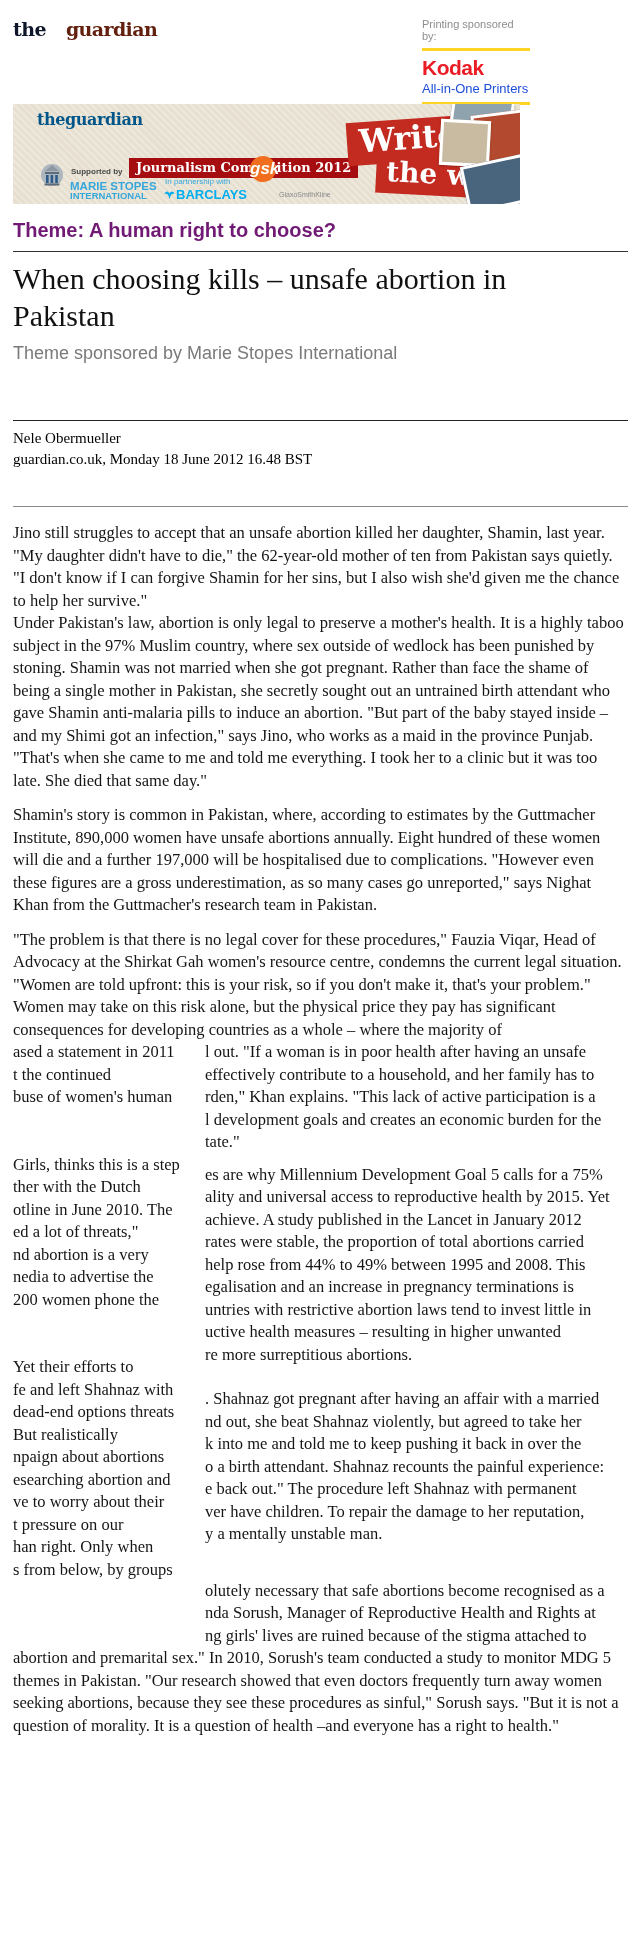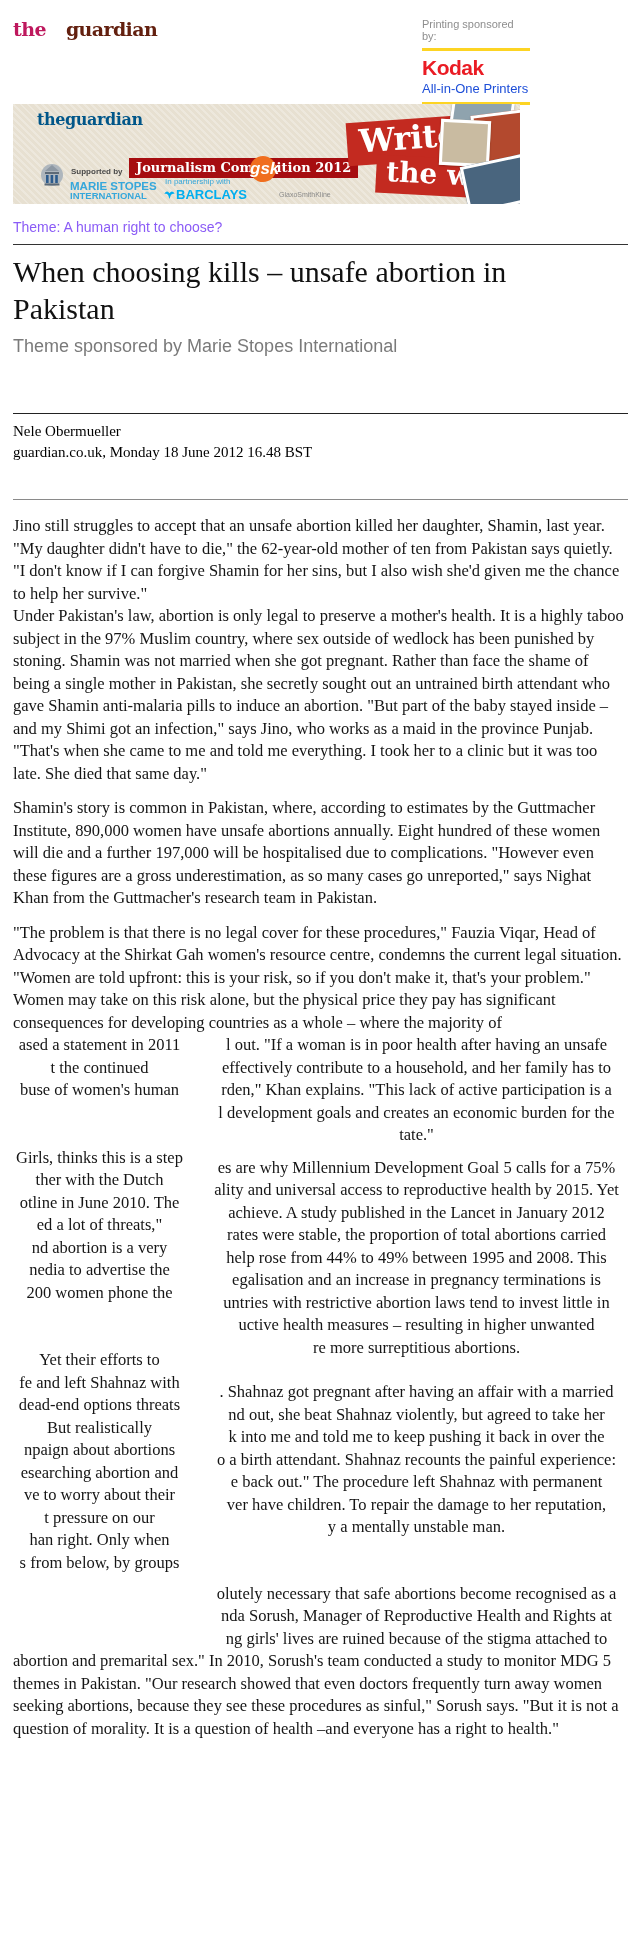--- a/index.html
+++ b/index.html
@@ -5,21 +5,21 @@
   html,body{margin:0;padding:0;}
   body{
     width:641px;min-height:1960px;background:#fff;color:#141414;
     font-family:"Liberation Serif",serif;overflow-x:hidden;
   }
   .page{position:relative;padding:14px 13px 40px;box-sizing:border-box;width:641px;}
 
   
   .topbar{position:relative;height:84px;}
   .gu-logo{font-family:"DejaVu Serif",serif;font-weight:bold;font-size:19px;letter-spacing:-0.6px;margin-top:4px;}
-  .gu-logo .the{color:#be185d;}
+  .gu-logo .the{color:#0f172a;}
   .gu-logo .guardian{color:#63200f;margin-left:20px;}
   .kodak{position:absolute;left:409px;top:0;width:108px;font-family:"Liberation Sans",sans-serif;}
   .kodak .lbl{font-size:11px;color:#8e8e8e;}
   .ybar{height:3px;background:#fdd423;margin-top:6px;}
   .kodak .brand{font-size:21px;font-weight:bold;color:#ea1c24;letter-spacing:-0.5px;margin-top:5px;}
   .kodak .prod{font-size:13px;color:#1d4ed8;margin:1px 0 4px;}
 
   
   .banner{position:relative;width:507px;height:100px;margin-top:2px;overflow:hidden;
     background:#e7e0d1;
@@ -46,40 +46,40 @@
     font-size:32px;padding:0 12px 5px;transform:rotate(-4deg);font-family:"DejaVu Serif",serif;}
   .b-w2{position:absolute;left:363px;top:55px;background:#c32a20;color:#fff;font-weight:bold;
     font-size:28px;padding:0 10px 5px;transform:rotate(3deg);font-family:"DejaVu Serif",serif;white-space:nowrap;}
   .ph{position:absolute;border:3px solid #fff;box-shadow:0 1px 2px rgba(0,0,0,.25);}
   .ph1{right:8px;top:-8px;width:56px;height:46px;background:#8fa3ae;transform:rotate(8deg);}
   .ph2{right:-14px;top:8px;width:54px;height:58px;background:#b3492e;transform:rotate(-7deg);}
   .ph3{right:30px;top:16px;width:44px;height:40px;background:#c9bba1;transform:rotate(3deg);}
   .ph4{right:-8px;top:56px;width:58px;height:42px;background:#49657e;transform:rotate(-12deg);}
 
   
-  .theme{margin-top:15px;font-family:"Liberation Sans",sans-serif;font-weight:normal;font-size:14px;color:#8b5cf6;}
+  .theme{margin-top:15px;font-family:"Liberation Sans",sans-serif;font-weight:bold;font-size:20px;color:#701a75;}
   .rule1{border:none;border-top:1px solid #333;margin:9px 0 0;}
   .headline{font-size:30px;line-height:37px;margin-top:8px;width:592px;font-weight:400;color:#111;}
   .standfirst{margin-top:9px;font-family:"Liberation Sans",sans-serif;font-size:18px;color:#7a7a7a;}
   .rule2{border:none;border-top:1px solid #222;margin:56px 0 0;}
   .byline{margin-top:7px;font-size:15px;line-height:21px;color:#000;}
   .rule3{border:none;border-top:1px solid #8a8a8a;margin:36px 0 0;}
 
   
   .body{margin-top:15px;font-size:16.5px;line-height:22.5px;color:#151515;}
   .body p{margin:0;}
   .body p.sp{margin-top:12px;}
-  .overlap{position:relative;text-align:center;}
+  .overlap{position:relative;}
   .main-frags .t-line{margin-left:192px;white-space:nowrap;}
   .left-col{position:absolute;left:-13px;top:0;width:186px;background:#fff;z-index:2;}
   .left-col .t-line{white-space:nowrap;padding-left:13px;}
   .gap1{margin-top:10px;}
   .gap2{margin-top:22px;}
   .gap3{margin-top:45px;}
-  .gap4{margin-top:44px;}
+  .gap4{margin-top:34px;}
 </style>
 </head>
 <body>
 
 <div class="page">
 
   <div class="topbar">
     <div class="gu-logo">
       <span class="the">the</span><span class="guardian">guardian</span>
     </div>

